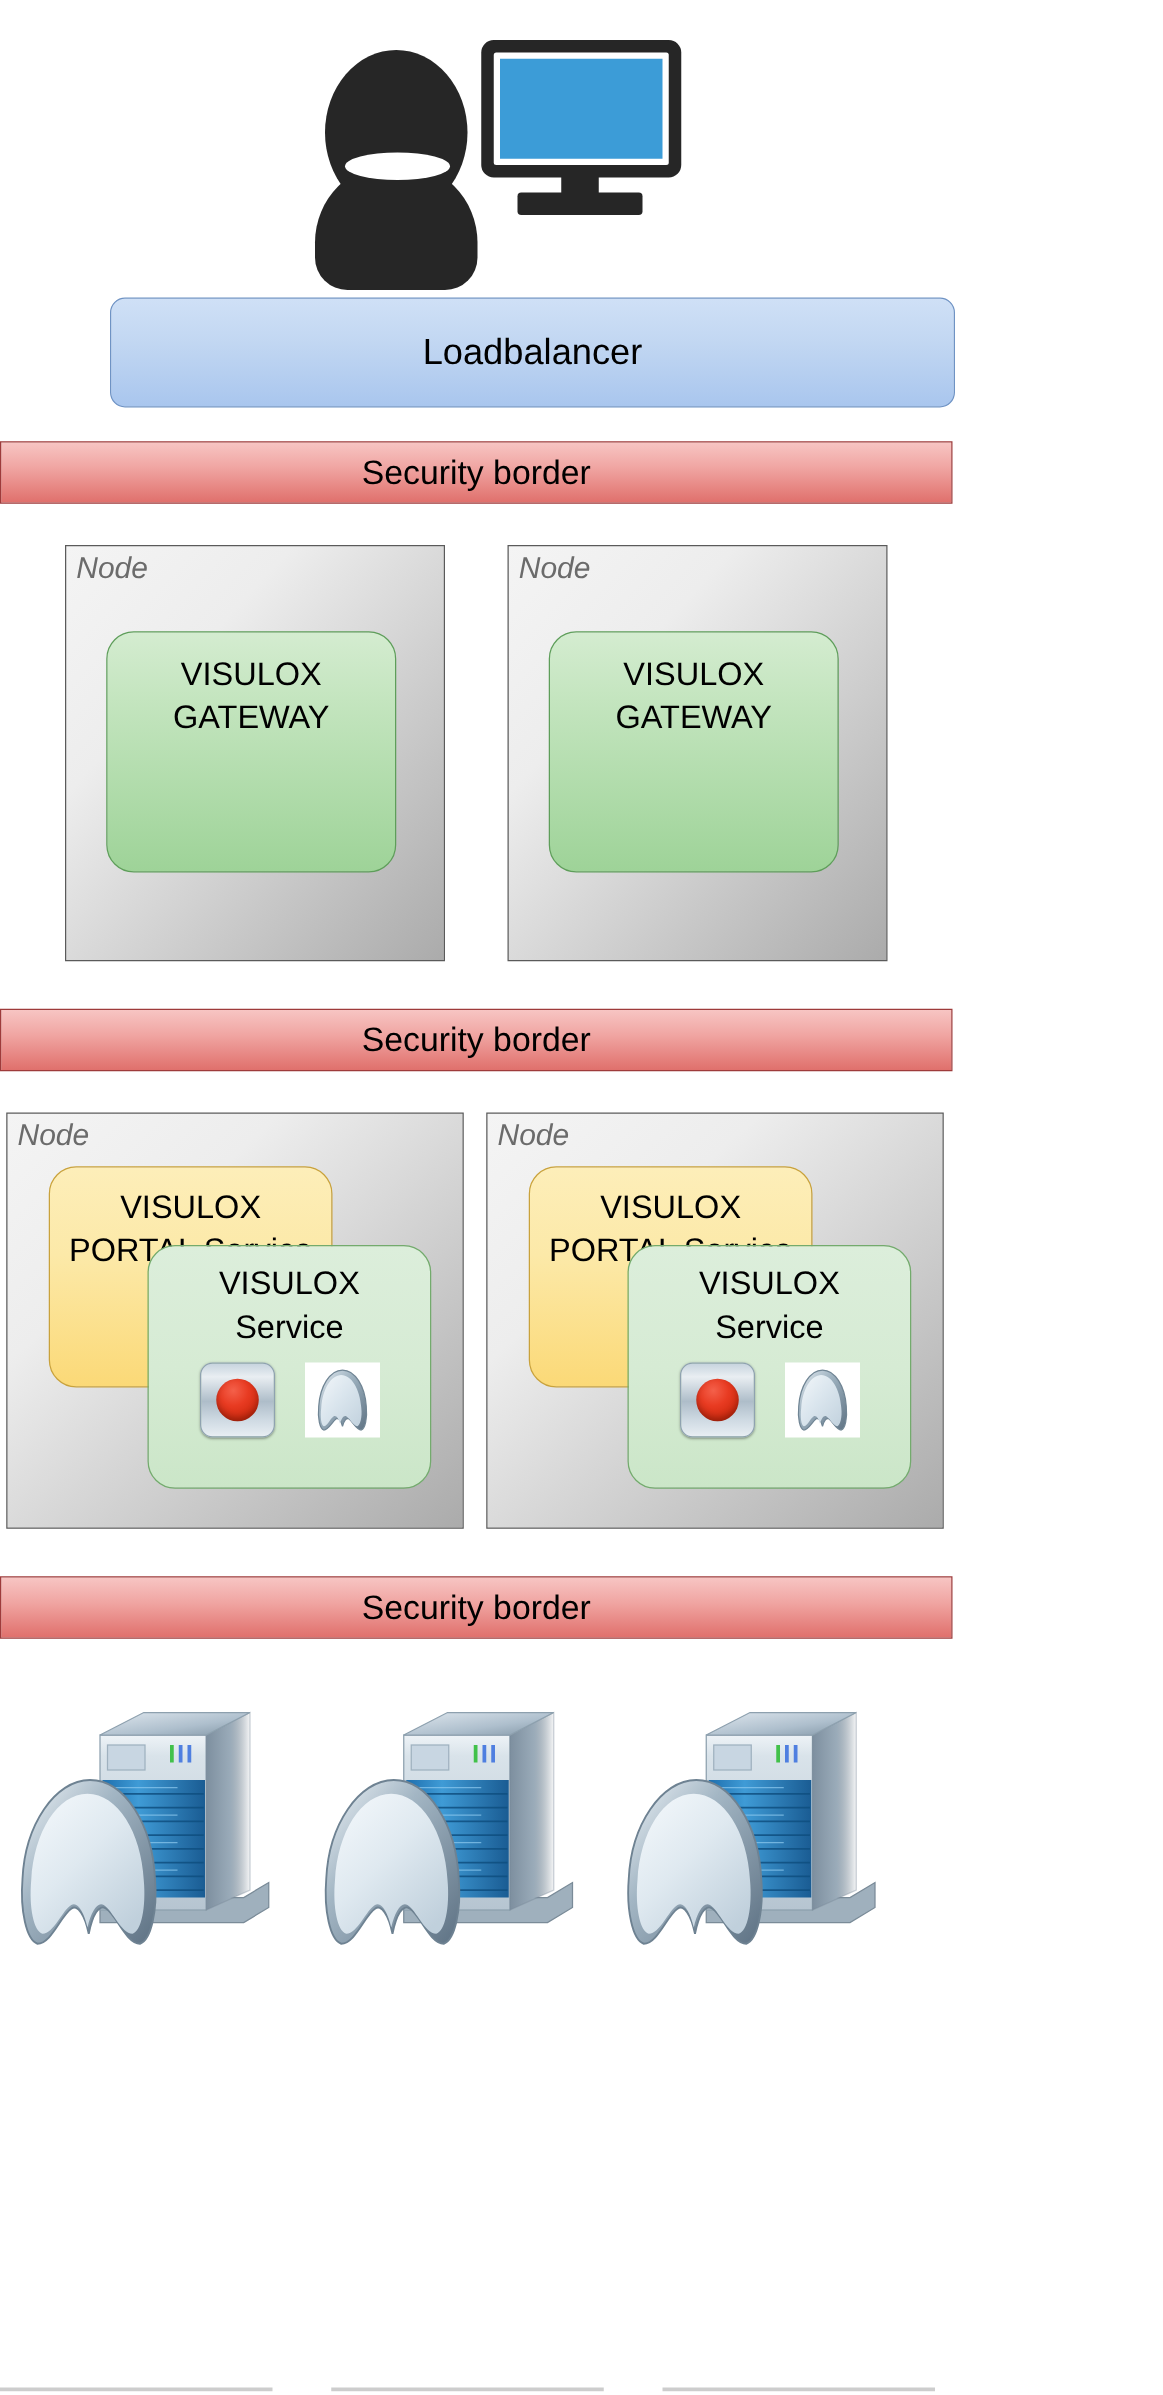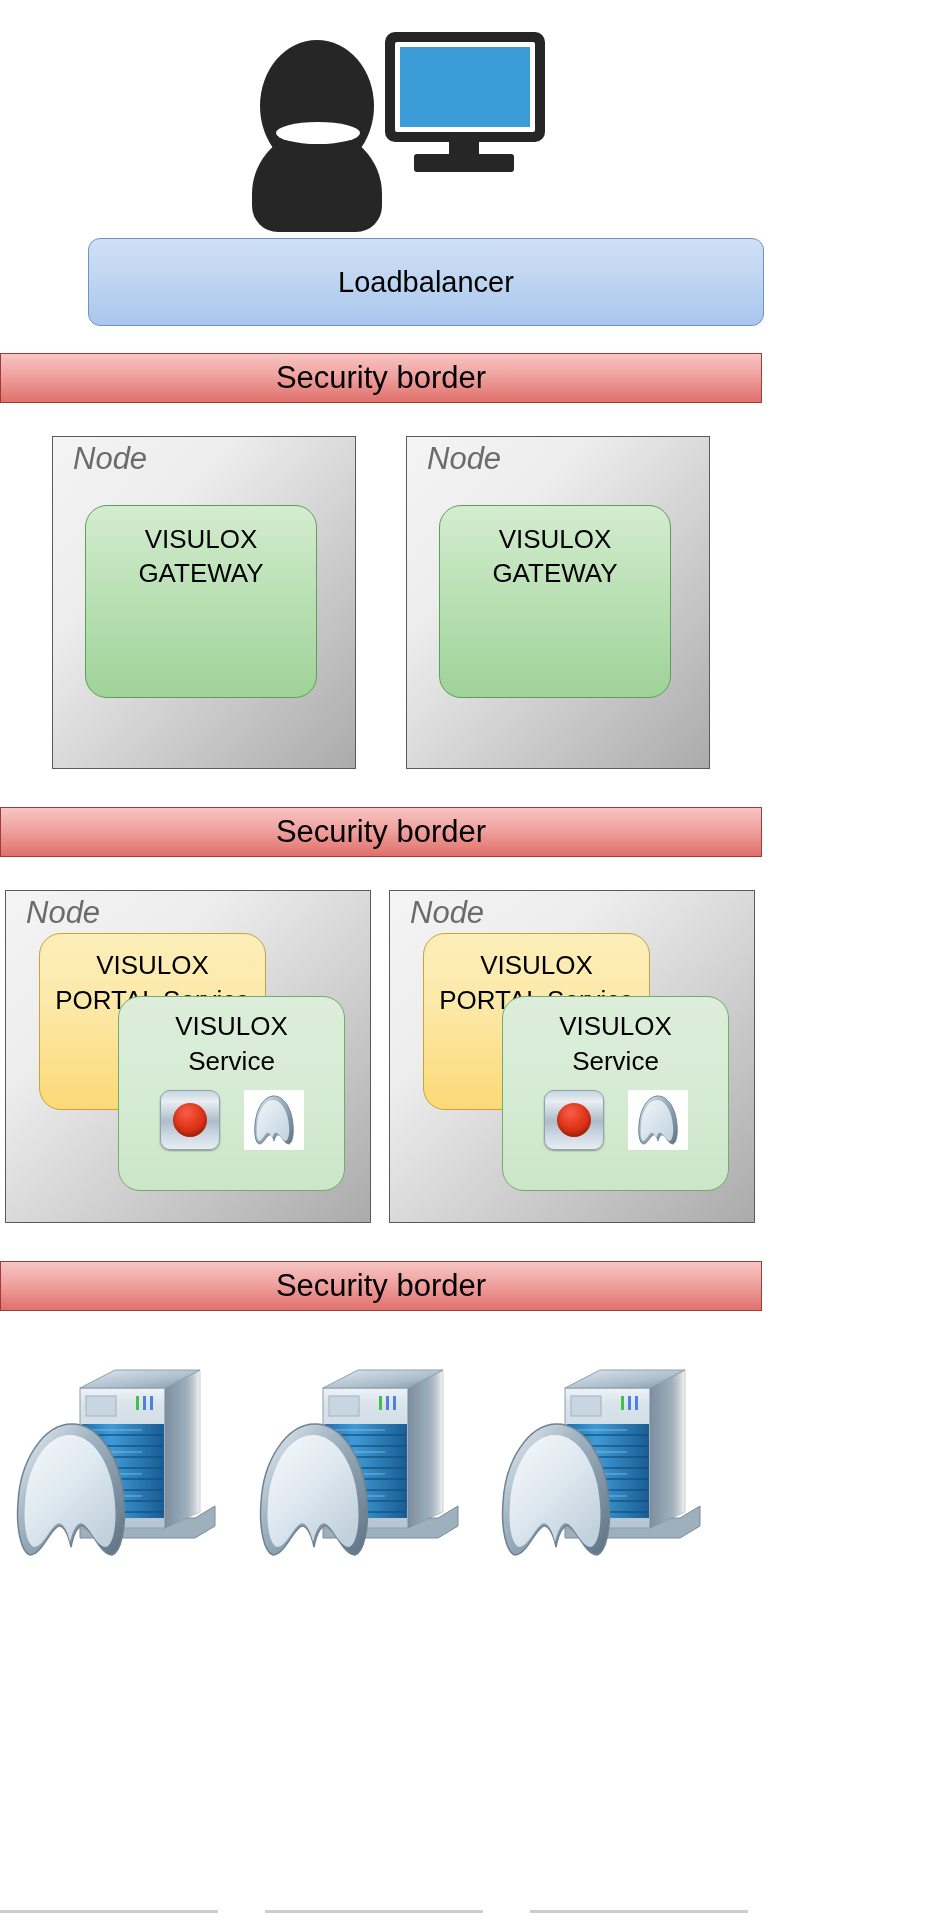--- a/index.html
+++ b/index.html
@@ -125,39 +125,39 @@
     width: 762px;
     height: 50px;
     border: 1px solid #9e3b3b;
     box-sizing: border-box;
     background: linear-gradient(to bottom, #f7c5c3 0%, #f0a5a2 42%, #e0706c 100%);
     display: flex;
     align-items: center;
     justify-content: center;
   }
   .security-label {
-    font-size: 31px;
+    font-size: 27px;
     color: #000000;
   }
   #security-bar-1 { top: 353px; }
   #security-bar-2 { top: 807px; }
   #security-bar-3 { top: 1261px; }
 
   
   .node {
     position: absolute;
     border: 1px solid #5a5a5a;
     box-sizing: border-box;
     background: linear-gradient(to bottom right, #f4f4f4 0%, #ededed 30%, #cfcfcf 62%, #ababab 100%);
   }
   .node-label {
     position: absolute;
-    left: 20px;
+    left: 8px;
     top: 4px;
-    font-size: 31px;
+    font-size: 24px;
     font-style: italic;
     color: #6b6b6b;
   }
 
   
   #node-gw-1 { left: 52px;  top: 436px; width: 304px; height: 333px; }
   #node-gw-2 { left: 406px; top: 436px; width: 304px; height: 333px; }
 
   .gateway-box {
     position: absolute;

